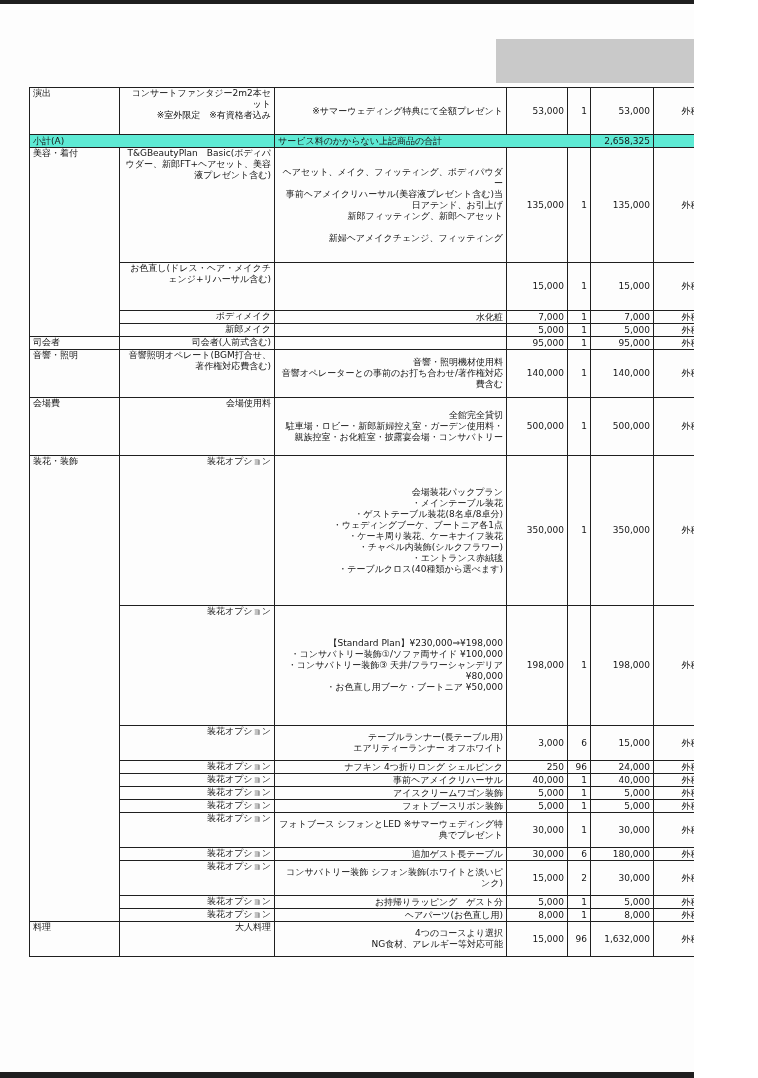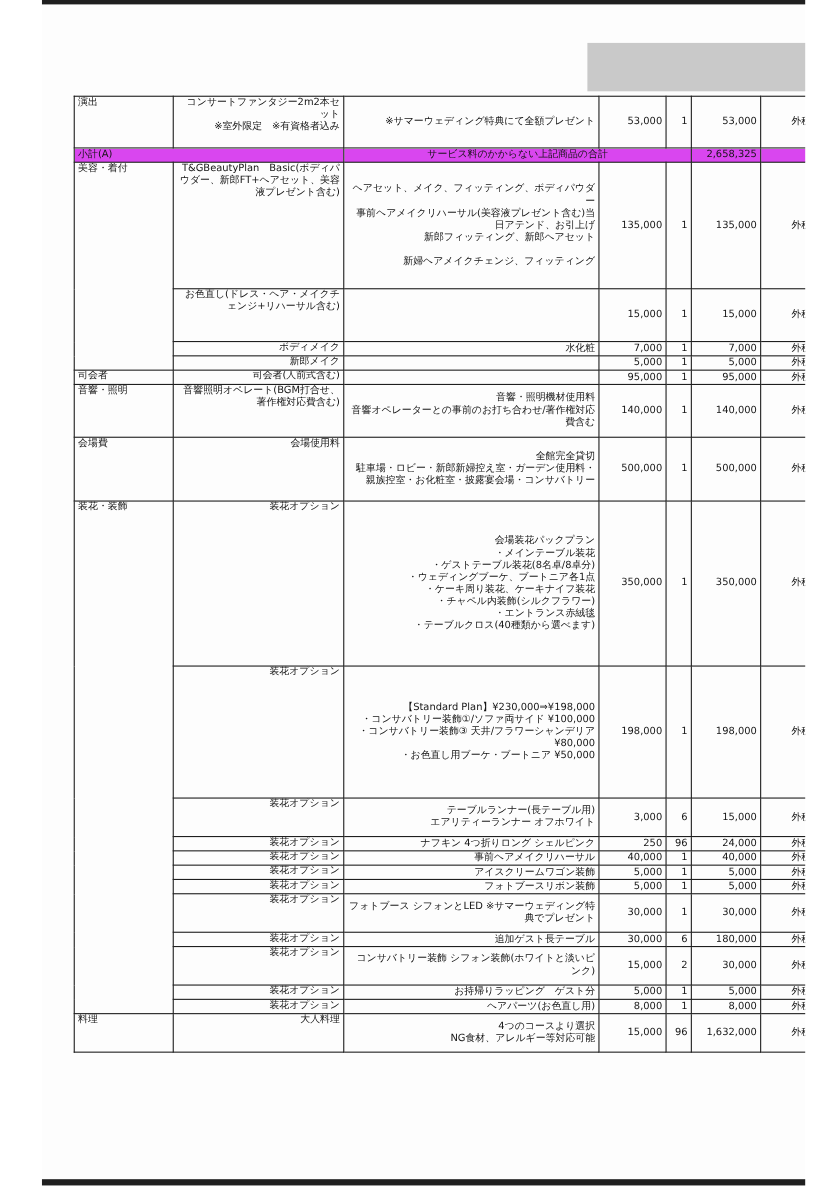--- a/index.html
+++ b/index.html
@@ -1,40 +1,40 @@
 <!DOCTYPE html>
 <html><head>
 <meta charset="utf-8">
 <style>
   html,body{margin:0;padding:0;background:#ffffff;}
   .page{
     position:relative;width:694px;height:1078px;background:#fdfdfd;overflow:hidden;
-    font-family:"DejaVu Sans","Liberation Sans",sans-serif;color:#141414;margin-left:38px;
+    font-family:"DejaVu Sans","Liberation Sans",sans-serif;color:#141414;
   }
   .scan-edge{position:absolute;left:0;width:758px;background:#1f1f1f;}
   .scan-edge.top{top:0;height:4px;}
   .scan-edge.bottom{bottom:0;height:6px;}
   .redaction{position:absolute;left:496px;top:39px;width:217px;height:44px;background:#c9c9c9;}
   table.estimate{
     position:absolute;left:29px;top:87px;width:698px;
     border-collapse:collapse;table-layout:fixed;
   }
   table.estimate td{
     border:1px solid #1f1f1f;font-size:9px;line-height:11px;color:#141414;
     padding:0 3px;overflow:hidden;
   }
   td.cat{vertical-align:top;text-align:left;padding-top:1px;white-space:pre-line;}
   td.item{vertical-align:top;text-align:right;padding-top:1px;white-space:pre-line;}
   td.desc{vertical-align:middle;text-align:right;white-space:pre-line;}
   td.num{vertical-align:middle;text-align:right;padding-right:4px;}
   td.qty{padding-right:2px;}
   td.tax{vertical-align:middle;text-align:center;}
-  tr.sub td{background:#d946ef;}
+  tr.sub td{background:#5eead4;}
   tr.sub td.sublabel{vertical-align:middle;text-align:left;}
-  tr.sub td.subdesc{vertical-align:middle;text-align:center;}
+  tr.sub td.subdesc{vertical-align:middle;text-align:left;}
 </style>
 </head>
 <body>
 
 <div class="page">
   <div class="scan-edge top"></div>
   <div class="redaction"></div>
 
   <table class="estimate">
     <colgroup>

